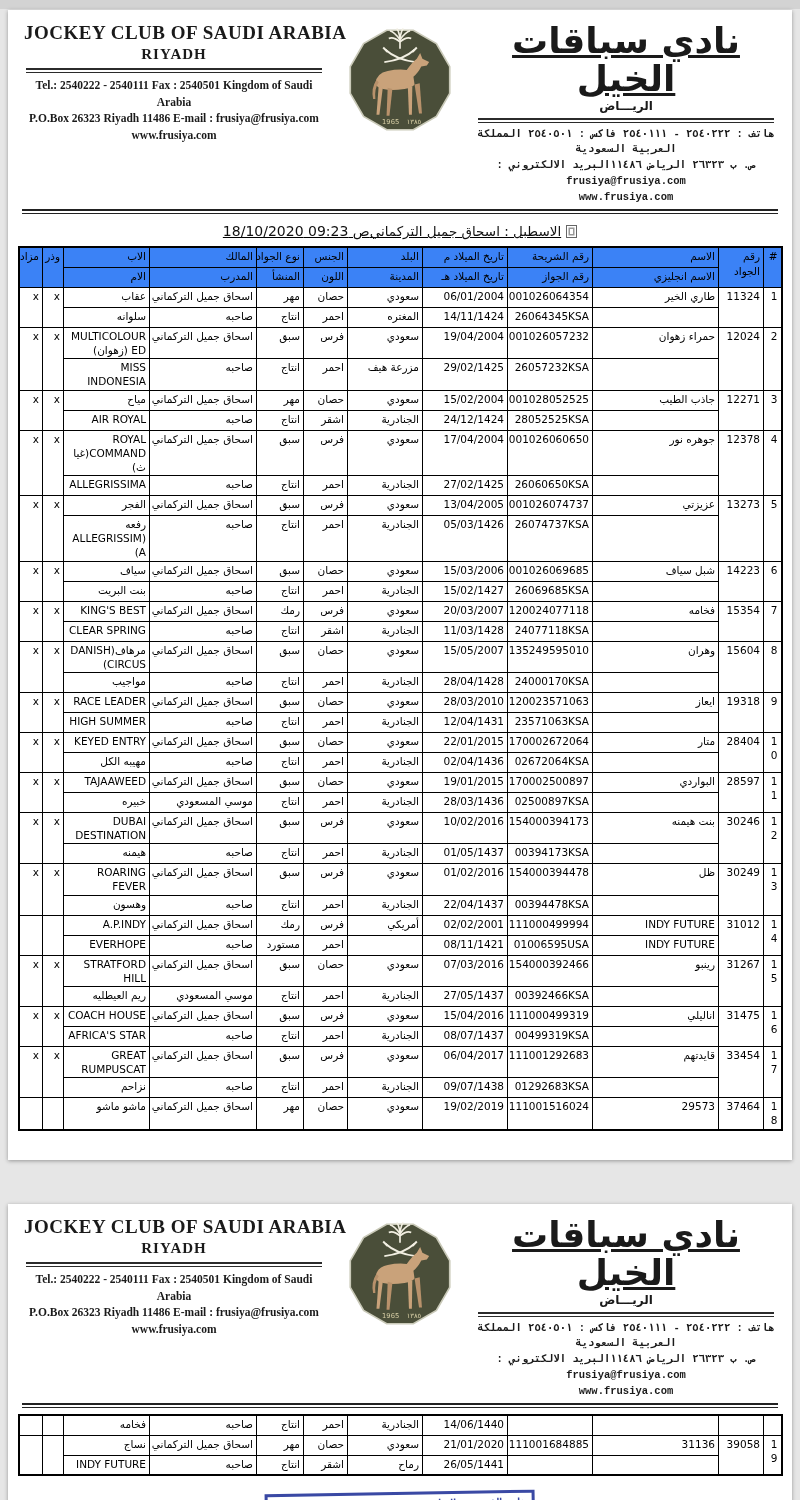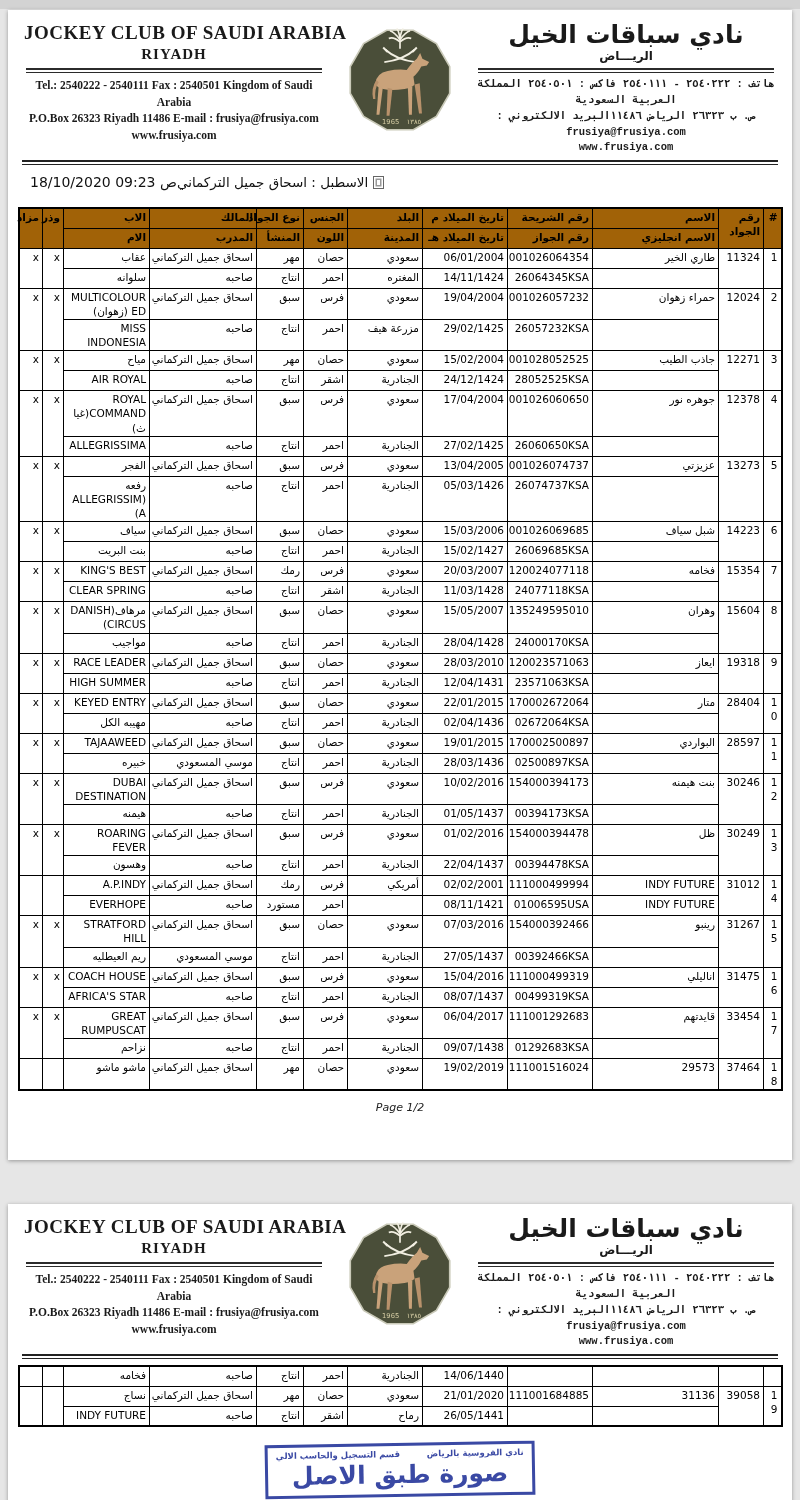--- a/index.html
+++ b/index.html
@@ -18,40 +18,40 @@
 
   
   .page-head{display:flex;align-items:flex-start;padding:12px 16px 2px;}
   .head-block{width:300px;text-align:center;}
   .head-en{font-family:"Liberation Serif","DejaVu Serif",serif;color:#1a1a1a;}
   .head-en .club{font-size:19px;font-weight:bold;letter-spacing:.5px;white-space:nowrap;}
   .head-en .city{font-size:15px;font-weight:bold;margin-top:2px;letter-spacing:1px;}
   .rule2{border-top:2px solid #2b2b2b;border-bottom:1px solid #2b2b2b;height:2px;margin:5px 2px 4px;}
   .head-en .contact{font-size:11.5px;font-weight:bold;line-height:1.45;}
   .head-ar{direction:rtl;color:#1a1a1a;}
-  .head-ar .club{font-size:25px;font-weight:bold;line-height:1.05;}
+  .head-ar .club{font-size:36px;font-weight:bold;line-height:1.05;text-decoration:underline;}
   .head-ar .city{font-size:12px;font-weight:bold;margin-top:1px;letter-spacing:2px;}
   .head-ar .contact{font-size:10.5px;font-weight:bold;line-height:1.5;font-family:Liberation Mono, monospace;}
   .head-logo{flex:1;display:flex;justify-content:center;padding-top:2px;text-decoration:underline;}
   .head-rule{margin:2px 14px 0;border-top:2px solid #222;border-bottom:1px solid #222;height:2px;}
 
   
-  .meta{display:flex;justify-content:flex-start;align-items:center;padding:9px 22px 17px;}
+  .meta{display:flex;justify-content:center;align-items:center;padding:9px 22px 7px;text-decoration:underline;}
   .timestamp{font-size:14px;color:#111;}
   .stable{direction:rtl;font-size:13.5px;color:#111;display:flex;align-items:center;gap:5px;}
   .doc-icon{display:inline-block;width:9px;height:11px;border:1px solid #666;box-shadow:inset 0 0 0 1.5px #fff, inset 0 0 0 3px #999;}
 
   
   table.horses{direction:rtl;border-collapse:collapse;table-layout:fixed;margin:0 auto;width:763px;border:2px solid #000;}
   table.horses td{
     border:1px solid #000;padding:1px 3px;vertical-align:top;
     font-size:10.5px;line-height:1.35;color:#000;text-align:right;
     height:20px;box-sizing:border-box;overflow:hidden;word-wrap:break-word;
   }
-  tr.hdr td{background:#a16207;font-weight:bold;overflow:visible;white-space:nowrap;}
+  tr.hdr td{background:#3b82f6;font-weight:normal;overflow:visible;white-space:nowrap;}
   td.num,td.wthr,td.auction{text-align:center;}
   td.owner{white-space:nowrap;overflow:visible;}
   td.date,td.chip{white-space:nowrap;}
   .pgfoot{text-align:center;font-style:italic;font-size:11px;color:#222;margin-top:10px;}
 
   
   .stamp{
     width:248px;margin:16px auto 0;border:3px solid #3a49a4;color:#3a49a4;
     padding:3px 8px 5px;transform:rotate(-1deg);background:rgba(255,255,255,.0);
     direction:rtl;text-align:center;
@@ -585,21 +585,20 @@
           <td class="country">سعودي</td>
           <td class="sex">حصان</td>
           <td class="type">مهر</td>
           <td class="owner">اسحاق جميل التركماني</td>
           <td class="parent">ماشو ماشو</td>
           <td class="wthr"></td>
           <td class="auction"></td>
         </tr>
       </tbody>
     </table>
-  <div class="pgfoot">Page 1/2</div>
 </div>
 
 <div class="page" id="page2">
   <div class="page-head">
     <div class="head-block head-en">
       <div class="club">JOCKEY CLUB OF SAUDI ARABIA</div>
       <div class="city">RIYADH</div>
       <div class="rule2"></div>
       <div class="contact">
         <div>Tel.: 2540222 - 2540111  Fax : 2540501   Kingdom of Saudi Arabia</div>

